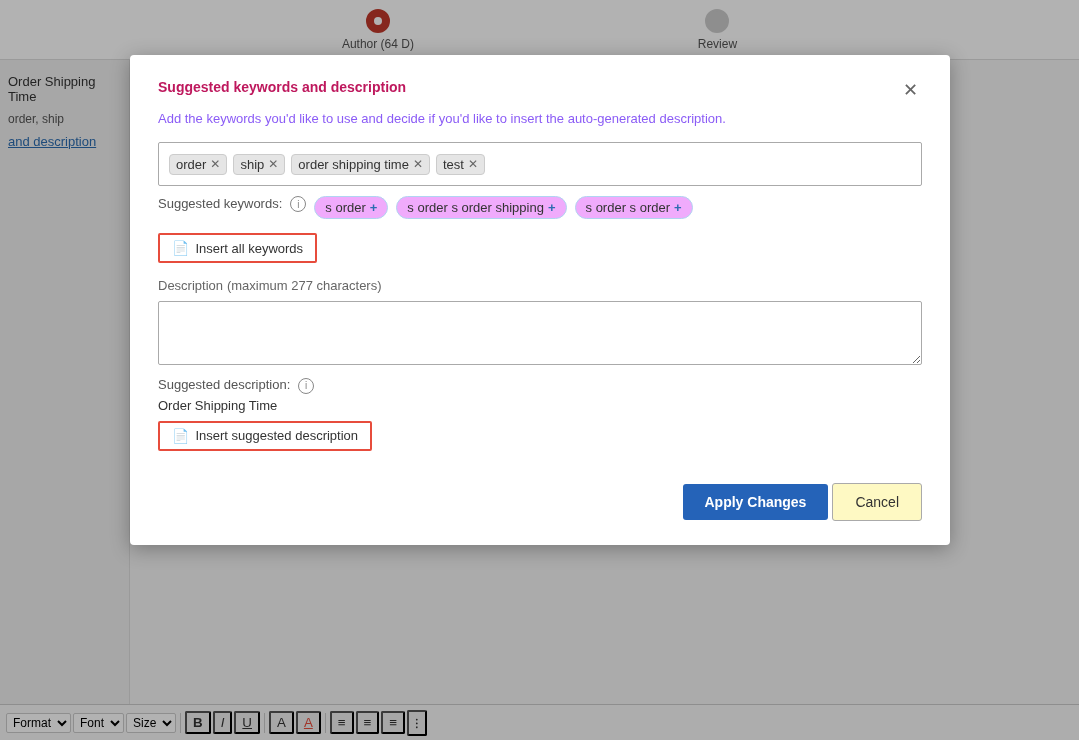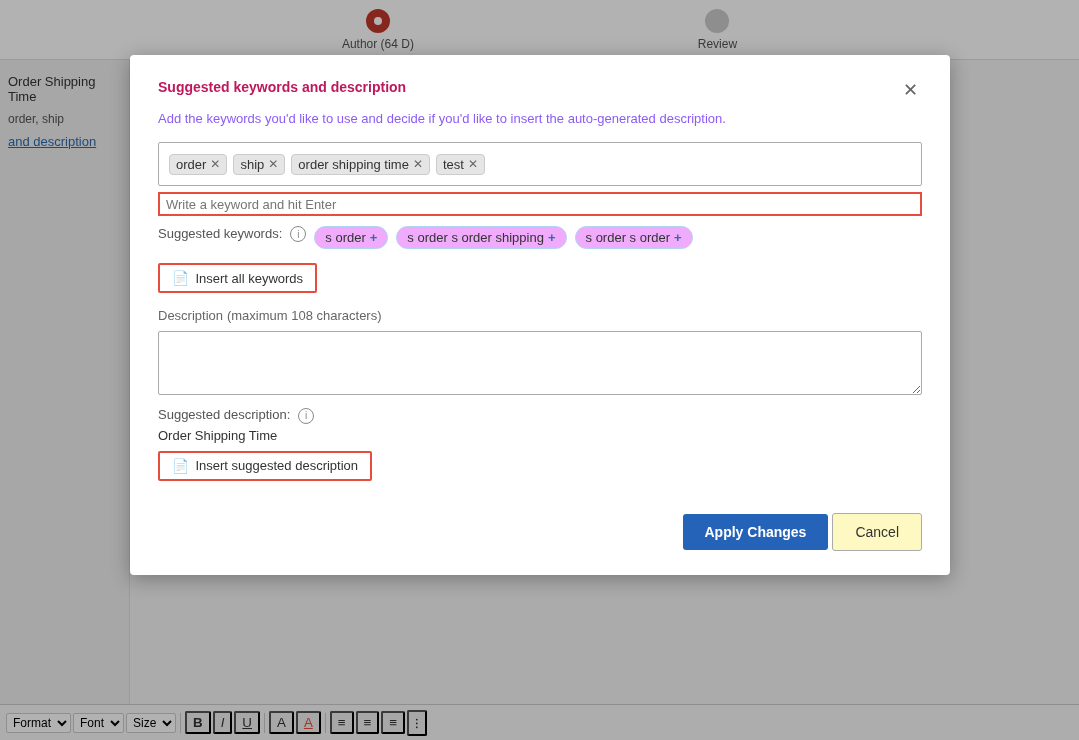--- a/index.html
+++ b/index.html
@@ -413,23 +413,20 @@
       <span>order shipping time</span>
       <button class="tag-remove">✕</button>
     </div>
     <div class="tag">
       <span>test</span>
       <button class="tag-remove">✕</button>
     </div>
   </div>
 
   
-  <div class="keyword-input-wrapper">
-    <input class="keyword-input" type="text" placeholder="Write a keyword and hit Enter" style="">
-  </div>
 
   
   <div class="suggested-row" style="margin-top:10px;">
     <span class="suggested-label">Suggested keywords:</span>
     <span class="info-icon">i</span>
     <span class="suggested-keyword">
       <span>s order</span>
       <span class="plus">+</span>
     </span>
     <span class="suggested-keyword">
@@ -444,21 +441,21 @@
 
   
   <button class="insert-btn">
     <span class="insert-icon">📄</span>
     <span>Insert all keywords</span>
   </button>
 
   
   <div class="section-label">
     <span>Description</span>
-    <span>(maximum 108 characters)</span>
+    <span>(maximum 277 characters)</span>
   </div>
 
   
   <textarea class="description-textarea" style=""></textarea>
 
   
   <div class="suggested-desc-row">
     <span class="suggested-label">Suggested description:</span>
     <span class="info-icon" style="margin-left:4px;">i</span>
   </div>

